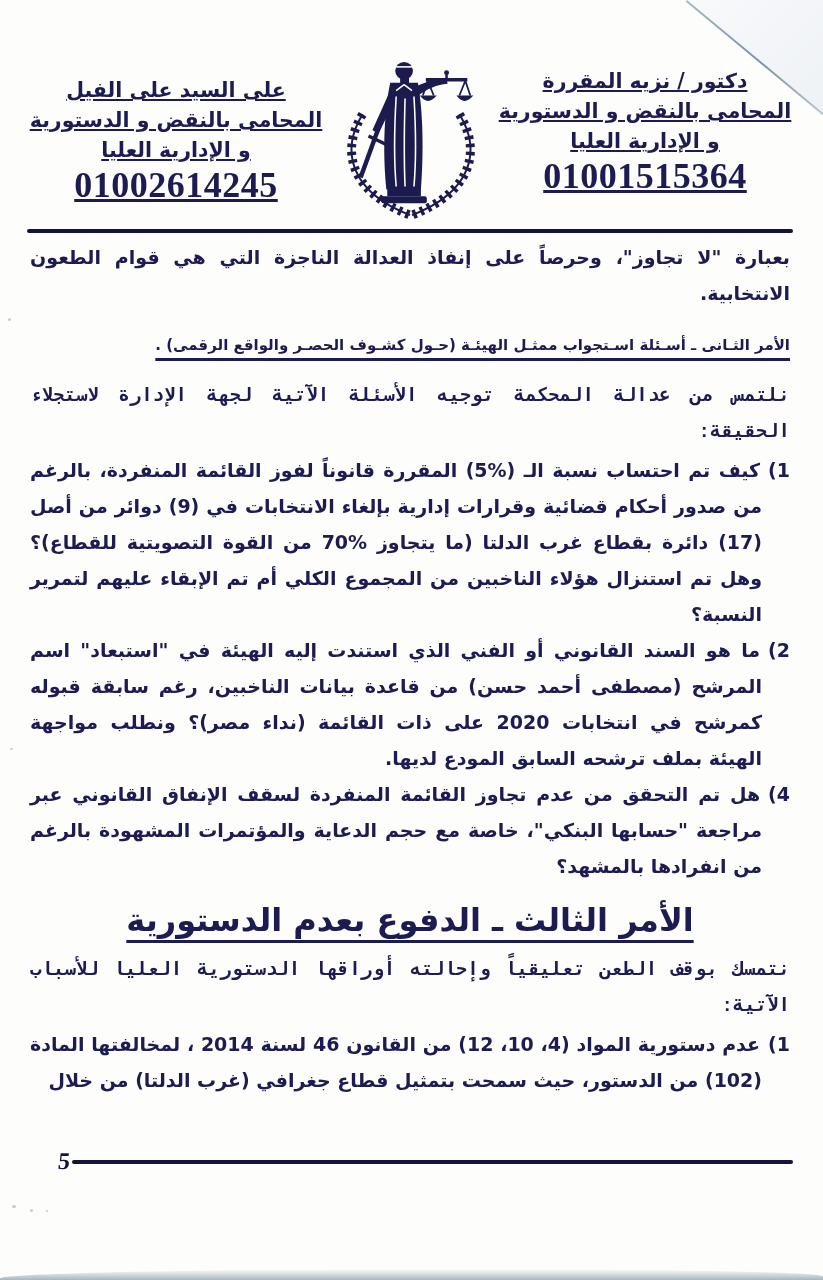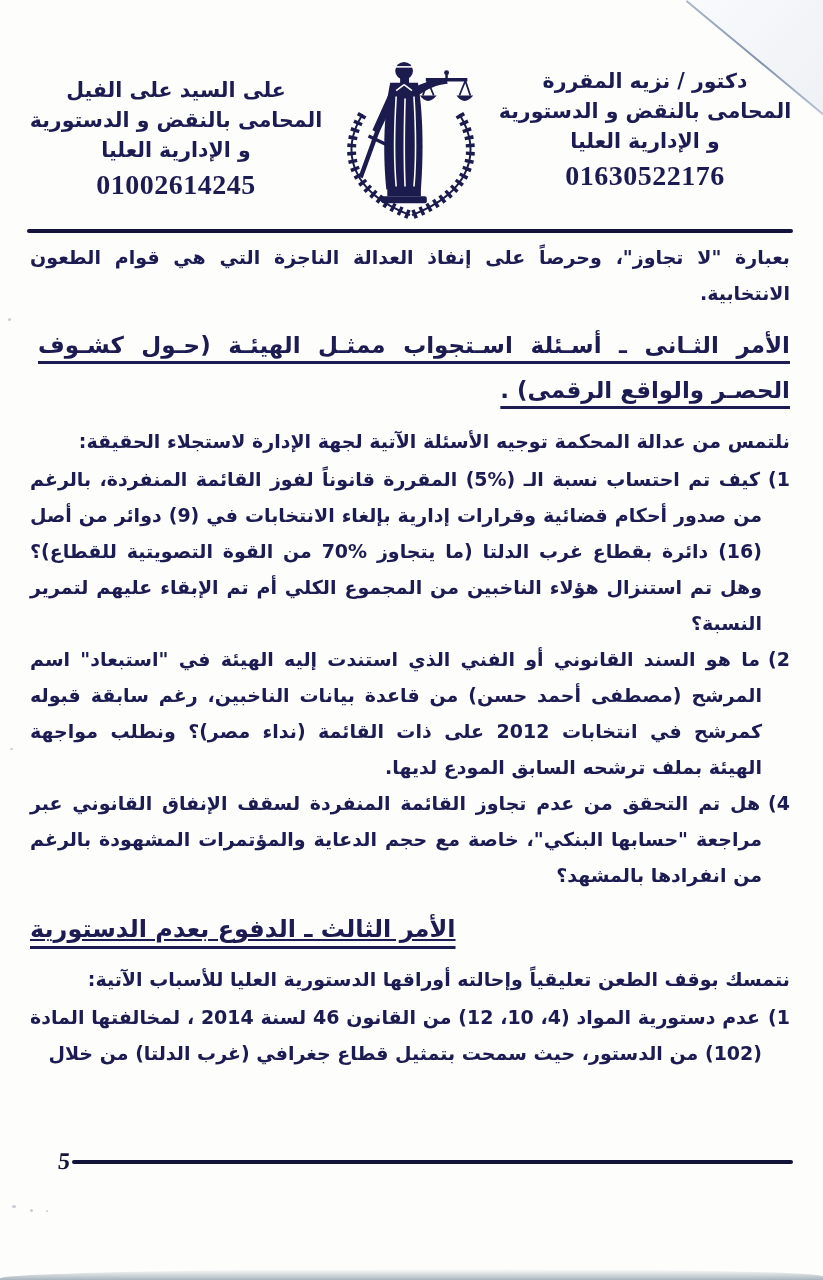--- a/index.html
+++ b/index.html
@@ -51,26 +51,27 @@
     height: 180px;
     display: flex; 
     align-items: flex-start;
   }
   .attorney {
     text-align: center;
     font-weight: bold;
     font-size: 20.5px;
     line-height: 30px;
     white-space: nowrap;
+    text-decoration: underline;
   }
   .attorney.right { width: 300px; padding-top: 16px; }
   .attorney.left  { width: 300px; padding-top: 25px; }
   .attorney .phone {
     font-family: "Liberation Serif", "DejaVu Serif", serif;
-    font-size: 28px;
+    font-size: 36px;
     letter-spacing: .5px;
     margin-top: 5px;
     direction: ltr;
   }
   .logo-wrap {
     flex: 1;
     display: flex; justify-content: center; align-items: flex-start;
   }
   .hdr-rule {
     position: absolute; top: 229px; right: 30px; left: 27px;
@@ -80,36 +81,35 @@
   
   .content {
     position: absolute; top: 239px; right: 33px; left: 30px;
     font-weight: bold;
     font-size: 19px;
     line-height: 36px;
     text-align: justify;
   }
   .para { margin: 0 0 12px 0; }
   .h2 {
-    font-size: 23px;
+    font-size: 15px;
     line-height: 45px;
     margin: 6px 0 10px 8px;
     text-decoration: underline;
     text-decoration-thickness: 2.5px;
     text-underline-offset: 8px;
   }
-  .lead { margin: 0 0 2px 0; }
+  .lead { margin: 0 0 2px 0; font-family: Liberation Mono, monospace; }
   .q { padding-right: 28px; text-indent: -28px; margin: 0; }
   .q .qn { padding-left: 8px; }
   .h3 {
-    font-size: 24px;
+    font-size: 32px;
     line-height: 40px;
-    text-align: left;
+    text-align: center;
     margin: 16px 0 12px 0;
-    text-decoration: underline;
   }
   .h3 span {
     text-decoration: underline;
     text-decoration-thickness: 2.5px;
     text-underline-offset: 9px;
   }
 
   
   .footer {
     position: absolute; top: 1148px; right: 30px; left: 26px;
@@ -141,21 +141,21 @@
   <i class="speck s2"></i>
   <i class="speck s3"></i>
   <i class="speck s4"></i>
   <i class="speck s5"></i>
 
   <div class="letterhead">
     <div class="attorney right">
       <div>دكتور / نزيه المقررة</div>
       <div>المحامى بالنقض و الدستورية</div>
       <div>و الإدارية العليا</div>
-      <div class="phone">01630522176</div>
+      <div class="phone">01001515364</div>
     </div>
 
     <div class="logo-wrap">
       <span>
         <svg width="168" height="180" viewBox="0 0 170 180" aria-hidden="true">
           <g stroke="#1b1b4e" fill="none">
             <path d="M36,64 C14,100 22,142 84,166" stroke-width="2"></path>
             <path d="M134,64 C156,100 148,142 86,166" stroke-width="2"></path>
             <path d="M36,64 C14,100 22,142 84,166" stroke-width="9" stroke-dasharray="3.5 4.5"></path>
             <path d="M134,64 C156,100 148,142 86,166" stroke-width="9" stroke-dasharray="3.5 4.5"></path>
@@ -202,23 +202,23 @@
   <div class="hdr-rule"></div>
 
   <div class="content">
 
     <p class="para">بعبارة "لا تجاوز"، وحرصاً على إنفاذ العدالة الناجزة التي هي قوام الطعون الانتخابية.</p>
 
     <div class="h2">الأمر الثـانى ـ أسـئلة اسـتجواب ممثـل الهيئـة (حـول كشـوف الحصـر والواقع الرقمى) .</div>
 
     <p class="para lead">نلتمس من عدالة المحكمة توجيه الأسئلة الآتية لجهة الإدارة لاستجلاء الحقيقة:</p>
 
-    <p class="q"><span class="qn">1)</span><span>كيف تم احتساب نسبة الـ (%5) المقررة قانوناً لفوز القائمة المنفردة، بالرغم من صدور أحكام قضائية وقرارات إدارية بإلغاء الانتخابات في (9) دوائر من أصل (16) دائرة بقطاع غرب الدلتا (ما يتجاوز %70 من القوة التصويتية للقطاع)؟ وهل تم استنزال هؤلاء الناخبين من المجموع الكلي أم تم الإبقاء عليهم لتمرير النسبة؟</span></p>
-
-    <p class="q"><span class="qn">2)</span><span>ما هو السند القانوني أو الفني الذي استندت إليه الهيئة في "استبعاد" اسم المرشح (مصطفى أحمد حسن) من قاعدة بيانات الناخبين، رغم سابقة قبوله كمرشح في انتخابات 2012 على ذات القائمة (نداء مصر)؟ ونطلب مواجهة الهيئة بملف ترشحه السابق المودع لديها.</span></p>
+    <p class="q"><span class="qn">1)</span><span>كيف تم احتساب نسبة الـ (%5) المقررة قانوناً لفوز القائمة المنفردة، بالرغم من صدور أحكام قضائية وقرارات إدارية بإلغاء الانتخابات في (9) دوائر من أصل (17) دائرة بقطاع غرب الدلتا (ما يتجاوز %70 من القوة التصويتية للقطاع)؟ وهل تم استنزال هؤلاء الناخبين من المجموع الكلي أم تم الإبقاء عليهم لتمرير النسبة؟</span></p>
+
+    <p class="q"><span class="qn">2)</span><span>ما هو السند القانوني أو الفني الذي استندت إليه الهيئة في "استبعاد" اسم المرشح (مصطفى أحمد حسن) من قاعدة بيانات الناخبين، رغم سابقة قبوله كمرشح في انتخابات 2020 على ذات القائمة (نداء مصر)؟ ونطلب مواجهة الهيئة بملف ترشحه السابق المودع لديها.</span></p>
 
 
     <p class="q"><span class="qn">4)</span><span>هل تم التحقق من عدم تجاوز القائمة المنفردة لسقف الإنفاق القانوني عبر مراجعة "حسابها البنكي"، خاصة مع حجم الدعاية والمؤتمرات المشهودة بالرغم من انفرادها بالمشهد؟</span></p>
 
     <div class="h3"><span>الأمر الثالث ـ الدفوع بعدم الدستورية</span></div>
 
     <p class="para lead">نتمسك بوقف الطعن تعليقياً وإحالته أوراقها الدستورية العليا للأسباب الآتية:</p>
 
     <p class="q"><span class="qn">1)</span><span>عدم دستورية المواد (4، 10، 12) من القانون 46 لسنة 2014 ، لمخالفتها المادة (102) من الدستور، حيث سمحت بتمثيل قطاع جغرافي (غرب الدلتا) من خلال</span></p>
 

